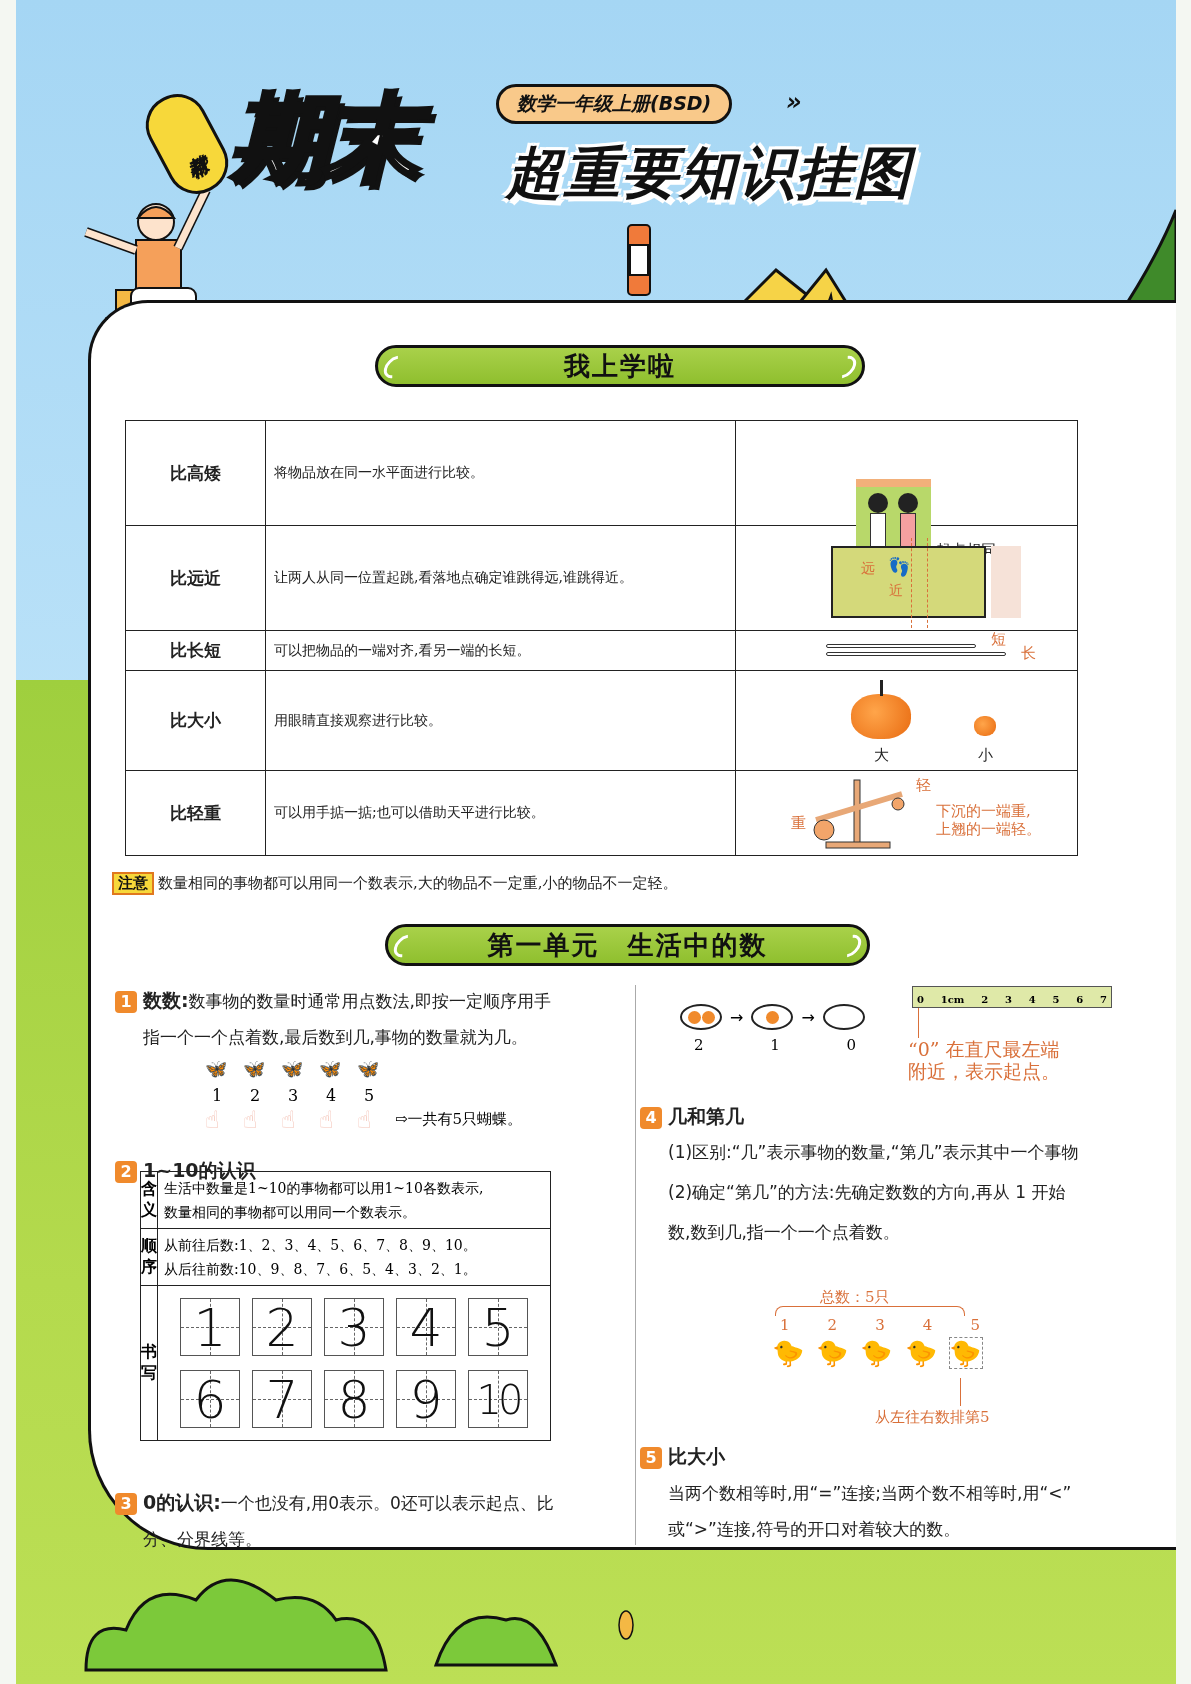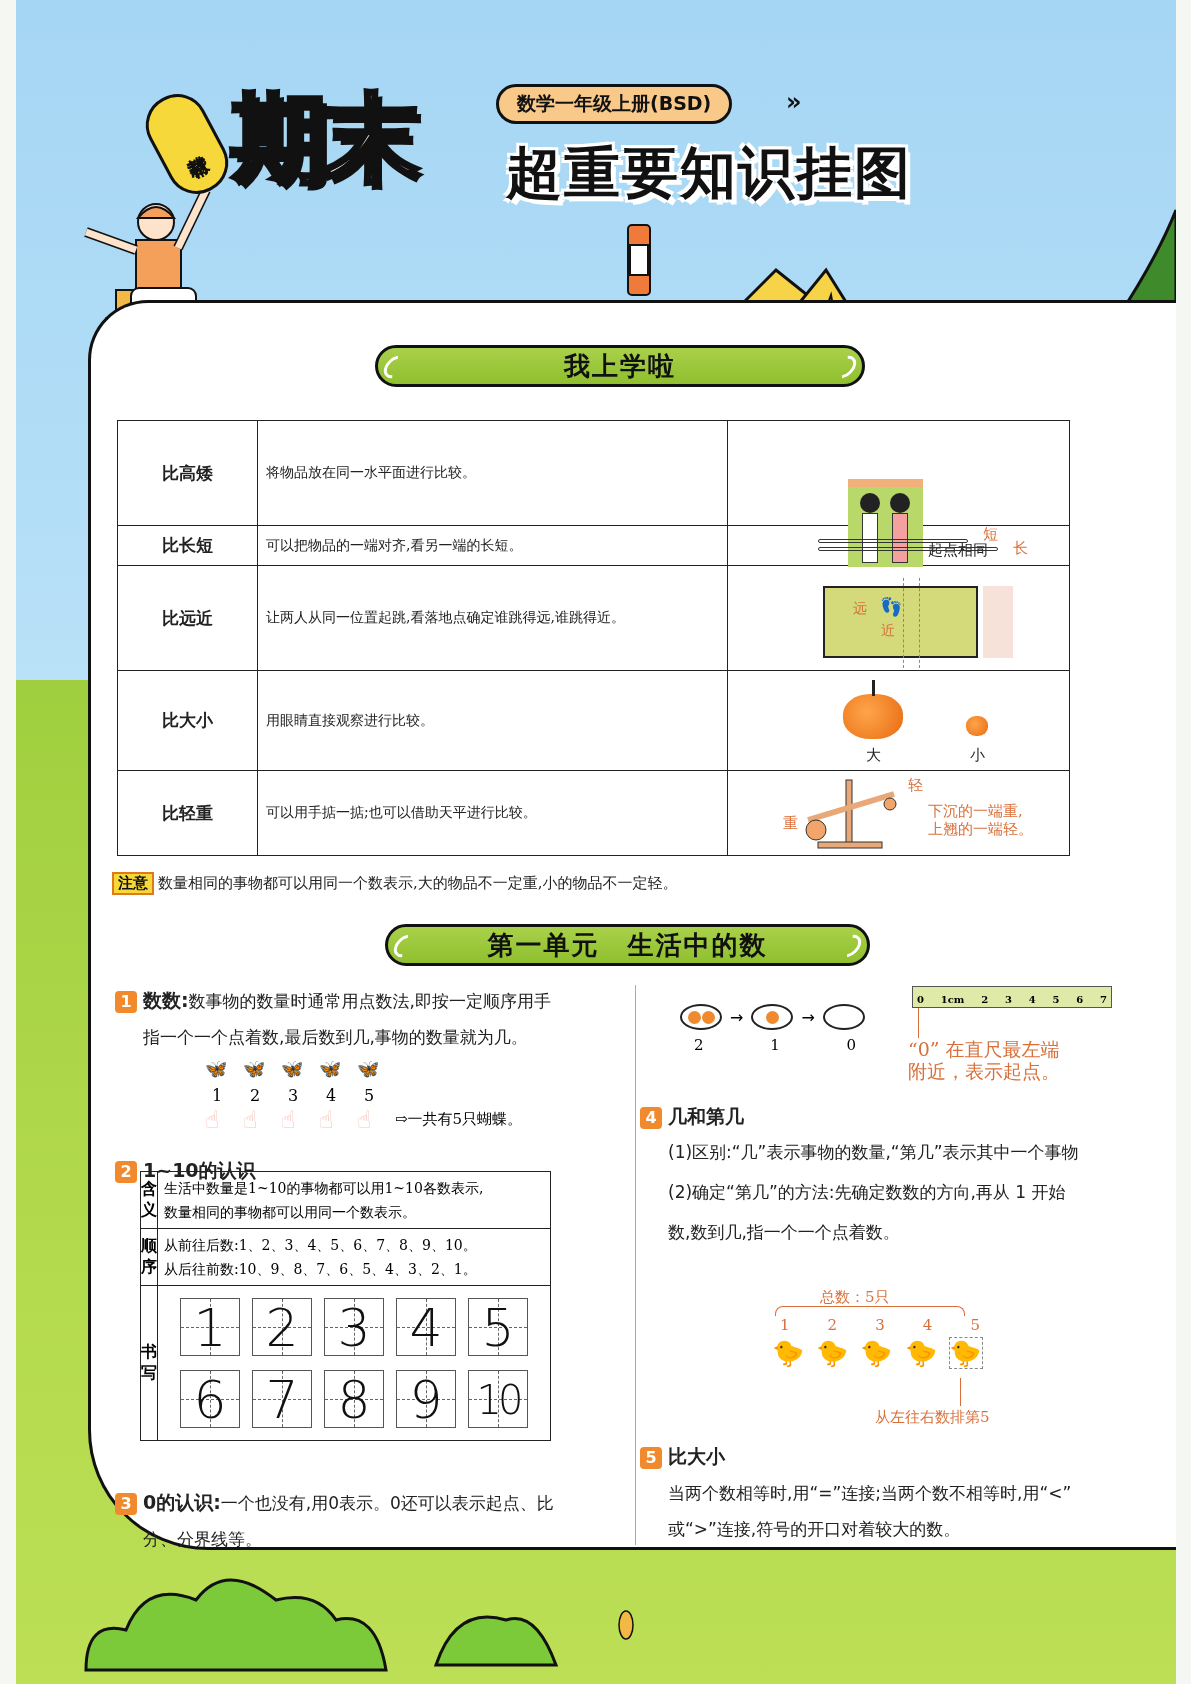--- a/index.html
+++ b/index.html
@@ -6,20 +6,21 @@
   html, body { width: 1191px; height: 1684px; overflow: hidden; }
   body {
     position: relative;
     font-family: "DejaVu Sans", "Liberation Sans", sans-serif;
     background: #f4f7f2;
   }
   .page {
     position: absolute; left: 16px; top: 0; width: 1160px; height: 1684px;
     background: linear-gradient(180deg, #9fd4f3 0%, #b6e0f7 40%, #cde9f8 55%, #cfe6c0 60%, #a8d24a 62%, #b3d94e 100%);
     overflow: hidden;
+    font-style: italic;
   }
   .sky-band { position:absolute; left:0; top:0; width:100%; height:700px;
     background: linear-gradient(180deg,#a5d6f4 0%,#b9e1f8 100%); }
   .grass { position:absolute; left:0; top:680px; width:100%; height:1004px;
     background: linear-gradient(180deg,#9fcf3e 0%,#b4da4d 60%,#bcdf55 100%); }
   .hills-top { position:absolute; left:0; top:200px; width:100%; height:160px; }
 
   
   .brand-tag {
     position:absolute; left:140px; top:92px; width:62px; height:104px;
@@ -62,21 +63,21 @@
   }
   .section-banner .bl, .section-banner .br {
     position:absolute; top:6px; width:18px; height:26px; border:3px solid #fff;
     border-radius:50%;
   }
   .section-banner .bl { left:8px; border-right-color:transparent; border-top-color:transparent; border-bottom-color:#fff; transform:rotate(45deg); }
   .section-banner .br { right:8px; border-left-color:transparent; border-bottom-color:transparent; transform:rotate(45deg); }
 
   
   table.cmp {
-    position:absolute; left:117px; top:420px; width:953px; border-collapse:collapse;
+    position:absolute; left:125px; top:420px; width:953px; border-collapse:collapse;
     font-size:15px; color:#222;
   }
   table.cmp td { border:1.5px solid #222; vertical-align:middle; }
   table.cmp td.lbl { width:140px; text-align:center; font-weight:bold; font-size:17px; font-family:"Liberation Sans", sans-serif; }
   table.cmp td.desc { width:470px; padding-left:8px; font-family:"DejaVu Serif", serif; font-size:14px; }
   table.cmp td.pic { position:relative; }
   .pic-box { position:relative; width:100%; height:100%; }
 
   .note { position:absolute; left:112px; top:872px; font-family:"DejaVu Serif", serif; font-size:15px; color:#222; display:flex; align-items:center; }
   .note-badge { background:#f7d83a; border:2px solid #e0781e; color:#111; font-weight:bold; padding:0 4px; margin-right:4px; font-family:"Liberation Sans", sans-serif; font-size:15px; }
@@ -170,45 +171,45 @@
         <div style="position:absolute;left:120px;top:6px;width:75px;height:88px;background:#b8d86a;border-top:8px solid #f2b07a;">
           <div style="position:absolute;left:12px;top:6px;width:20px;height:20px;border-radius:50%;background:#222"></div>
           <div style="position:absolute;left:42px;top:6px;width:20px;height:20px;border-radius:50%;background:#222"></div>
           <div style="position:absolute;left:14px;top:26px;width:16px;height:50px;background:#fff;border:1px solid #333"></div>
           <div style="position:absolute;left:44px;top:26px;width:16px;height:50px;background:#f4a0a0;border:1px solid #333"></div>
         </div>
         <span style="position:absolute;left:200px;top:68px;font-size:15px;font-family:'DejaVu Serif',serif">起点相同</span>
       </div>
     </td>
   </tr>
-  <tr style="height:40px">
-    <td class="lbl">比长短</td>
-    <td class="desc">可以把物品的一端对齐,看另一端的长短。</td>
-    <td class="pic">
-      <div class="pic-box" style="height:38px">
-        <div style="position:absolute;left:90px;top:12px;width:150px;height:4px;border:1px solid #333;border-radius:3px"></div>
-        <div style="position:absolute;left:90px;top:20px;width:180px;height:4px;border:1px solid #333;border-radius:3px"></div>
-        <span class="orange-text" style="position:absolute;left:255px;top:-2px;font-size:15px">短</span>
-        <span class="orange-text" style="position:absolute;left:285px;top:12px;font-size:15px">长</span>
-      </div>
-    </td>
-  </tr>
   <tr style="height:105px">
     <td class="lbl">比远近</td>
     <td class="desc">让两人从同一位置起跳,看落地点确定谁跳得远,谁跳得近。</td>
     <td class="pic">
       <div class="pic-box" style="height:100px">
         <div style="position:absolute;left:95px;top:18px;width:155px;height:72px;background:#d4d97a;border:2px solid #222">
           <div style="position:absolute;left:78px;top:-10px;height:90px;border-left:1px dashed #d9703a"></div>
           <div style="position:absolute;left:94px;top:-10px;height:90px;border-left:1px dashed #d9703a"></div>
           <span class="orange-text" style="position:absolute;left:28px;top:12px;font-size:14px">远</span>
           <span class="orange-text" style="position:absolute;left:56px;top:34px;font-size:14px">近</span>
           <span style="position:absolute;left:55px;top:8px;color:#9b59b6;font-size:18px">👣</span>
         </div>
         <div style="position:absolute;left:255px;top:18px;width:30px;height:72px;background:#f6e2d8"></div>
+      </div>
+    </td>
+  </tr>
+  <tr style="height:40px">
+    <td class="lbl">比长短</td>
+    <td class="desc">可以把物品的一端对齐,看另一端的长短。</td>
+    <td class="pic">
+      <div class="pic-box" style="height:38px">
+        <div style="position:absolute;left:90px;top:12px;width:150px;height:4px;border:1px solid #333;border-radius:3px"></div>
+        <div style="position:absolute;left:90px;top:20px;width:180px;height:4px;border:1px solid #333;border-radius:3px"></div>
+        <span class="orange-text" style="position:absolute;left:255px;top:-2px;font-size:15px">短</span>
+        <span class="orange-text" style="position:absolute;left:285px;top:12px;font-size:15px">长</span>
       </div>
     </td>
   </tr>
   <tr style="height:100px">
     <td class="lbl">比大小</td>
     <td class="desc">用眼睛直接观察进行比较。</td>
     <td class="pic">
       <div class="pic-box" style="height:98px">
         <div style="position:absolute;left:115px;top:22px;width:60px;height:45px;background:radial-gradient(circle at 40% 40%,#ffa54a,#e86a10);border-radius:45%"></div>
         <div style="position:absolute;left:144px;top:8px;width:3px;height:16px;background:#222"></div>

